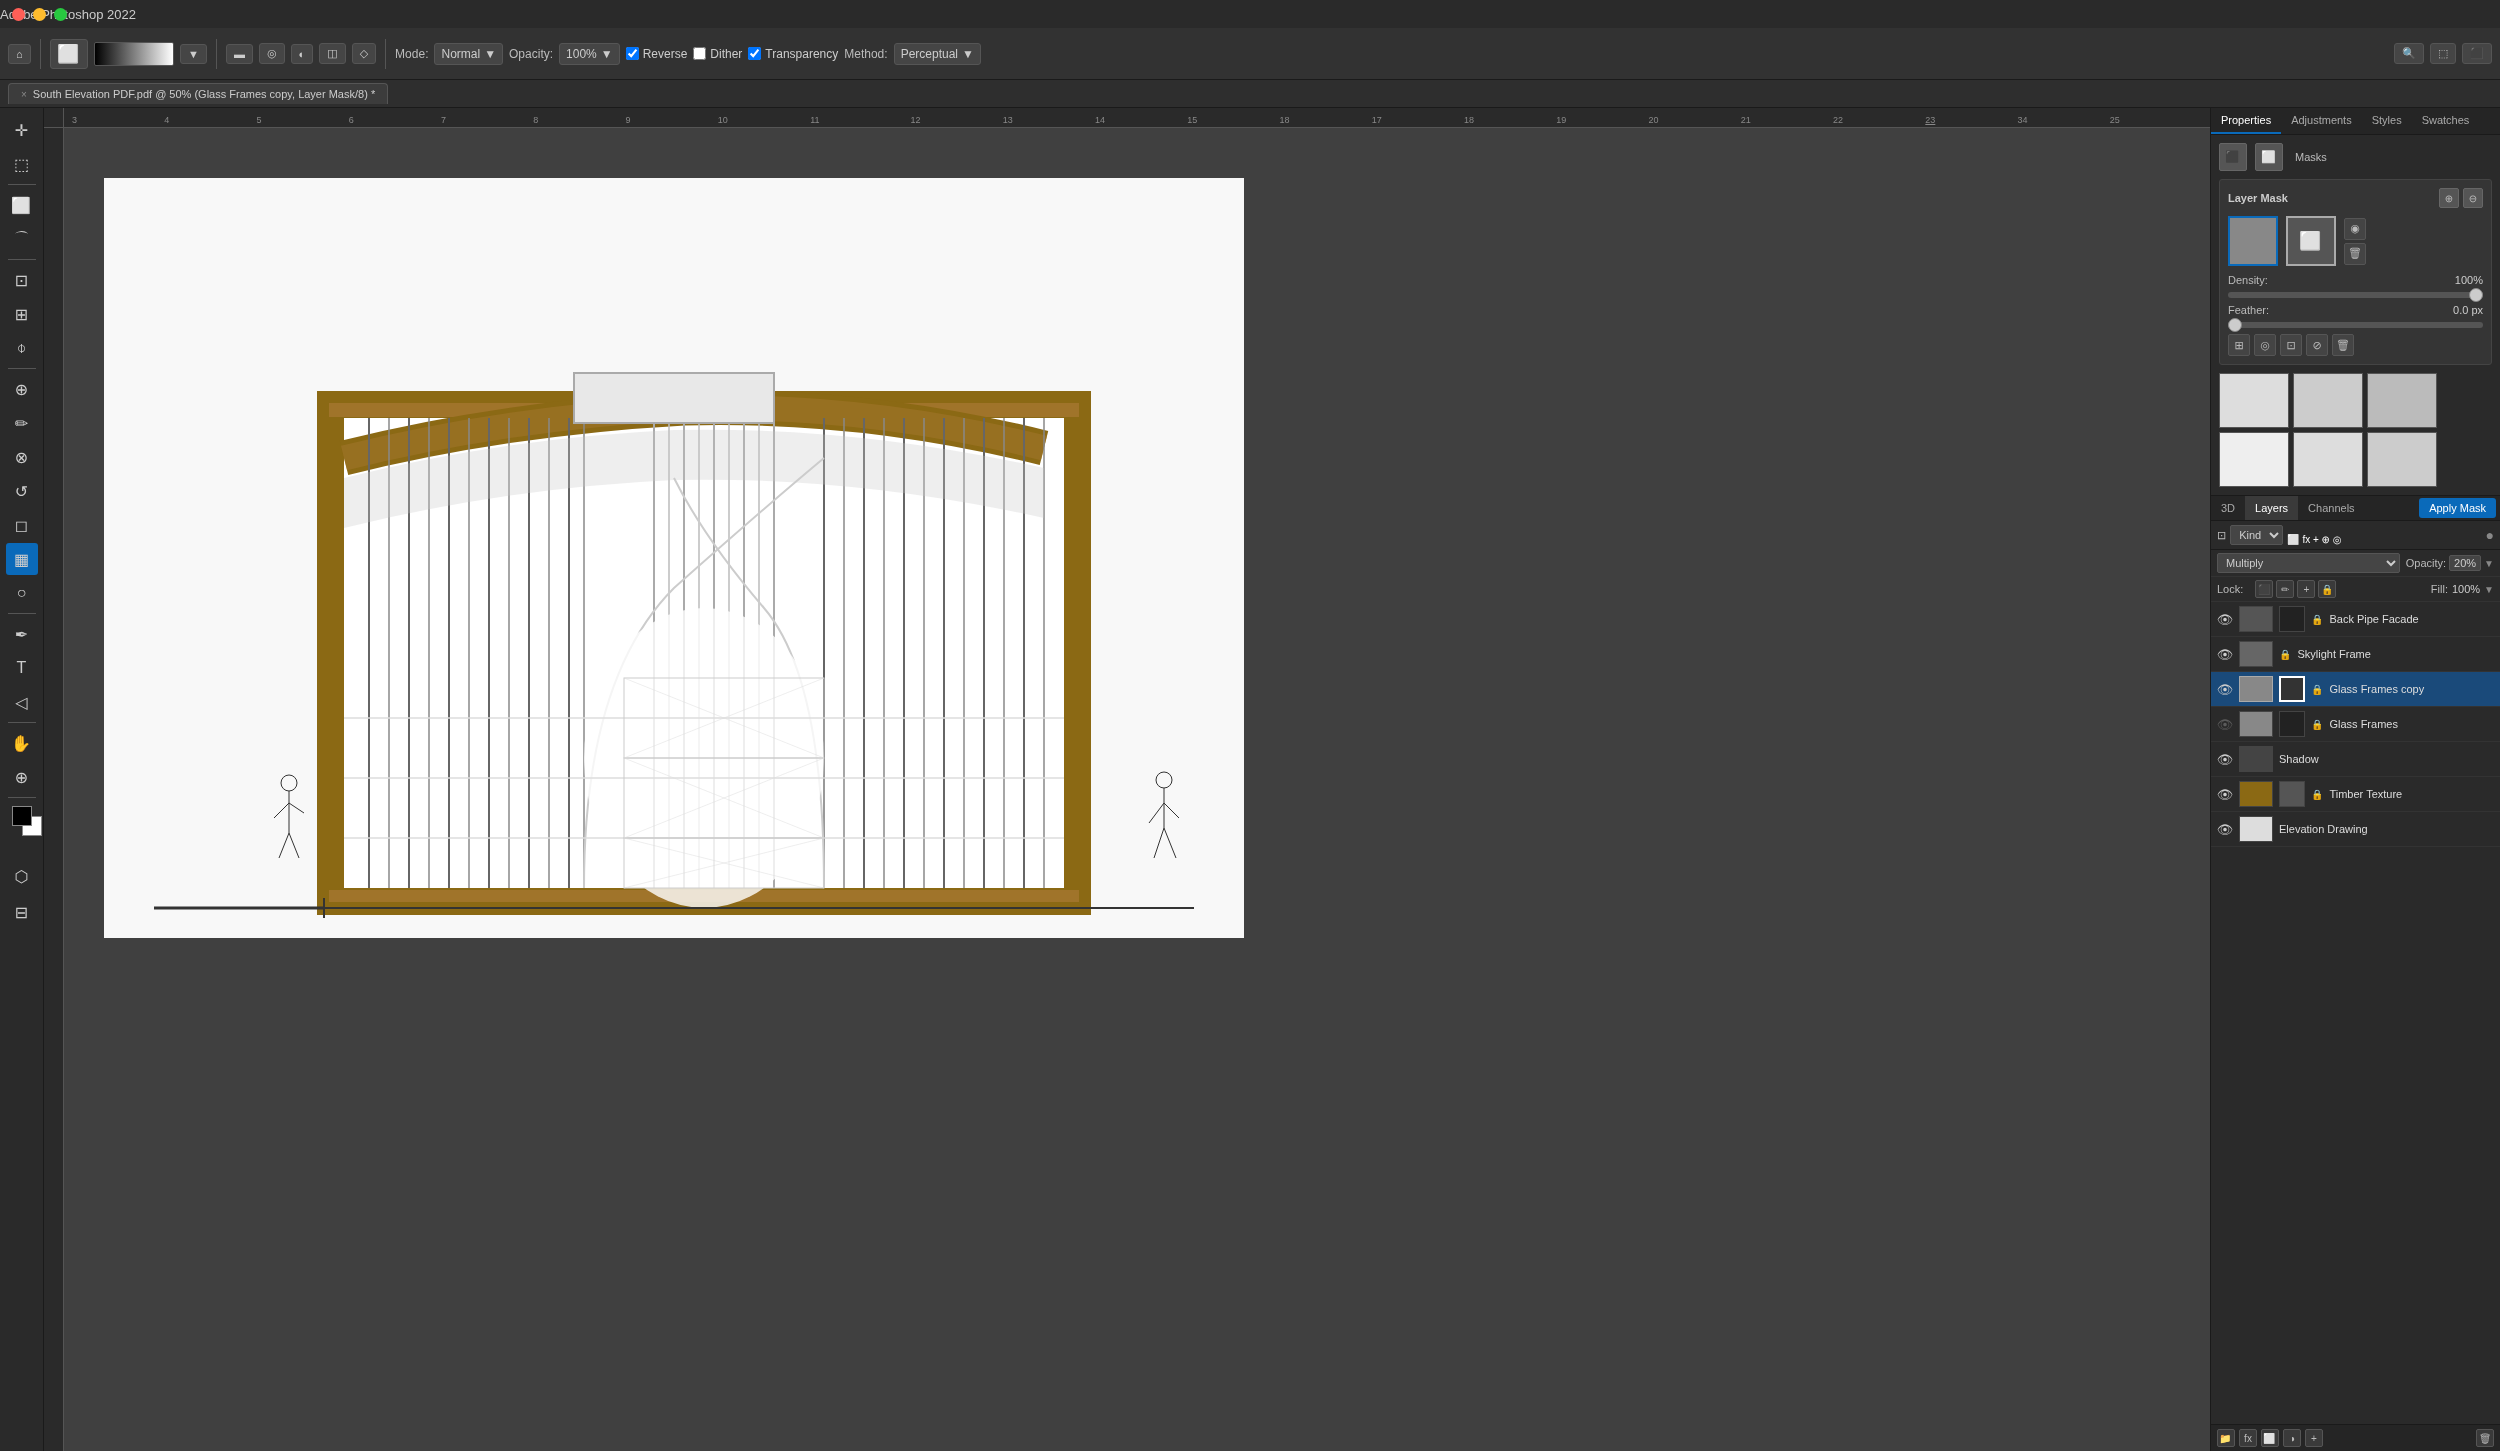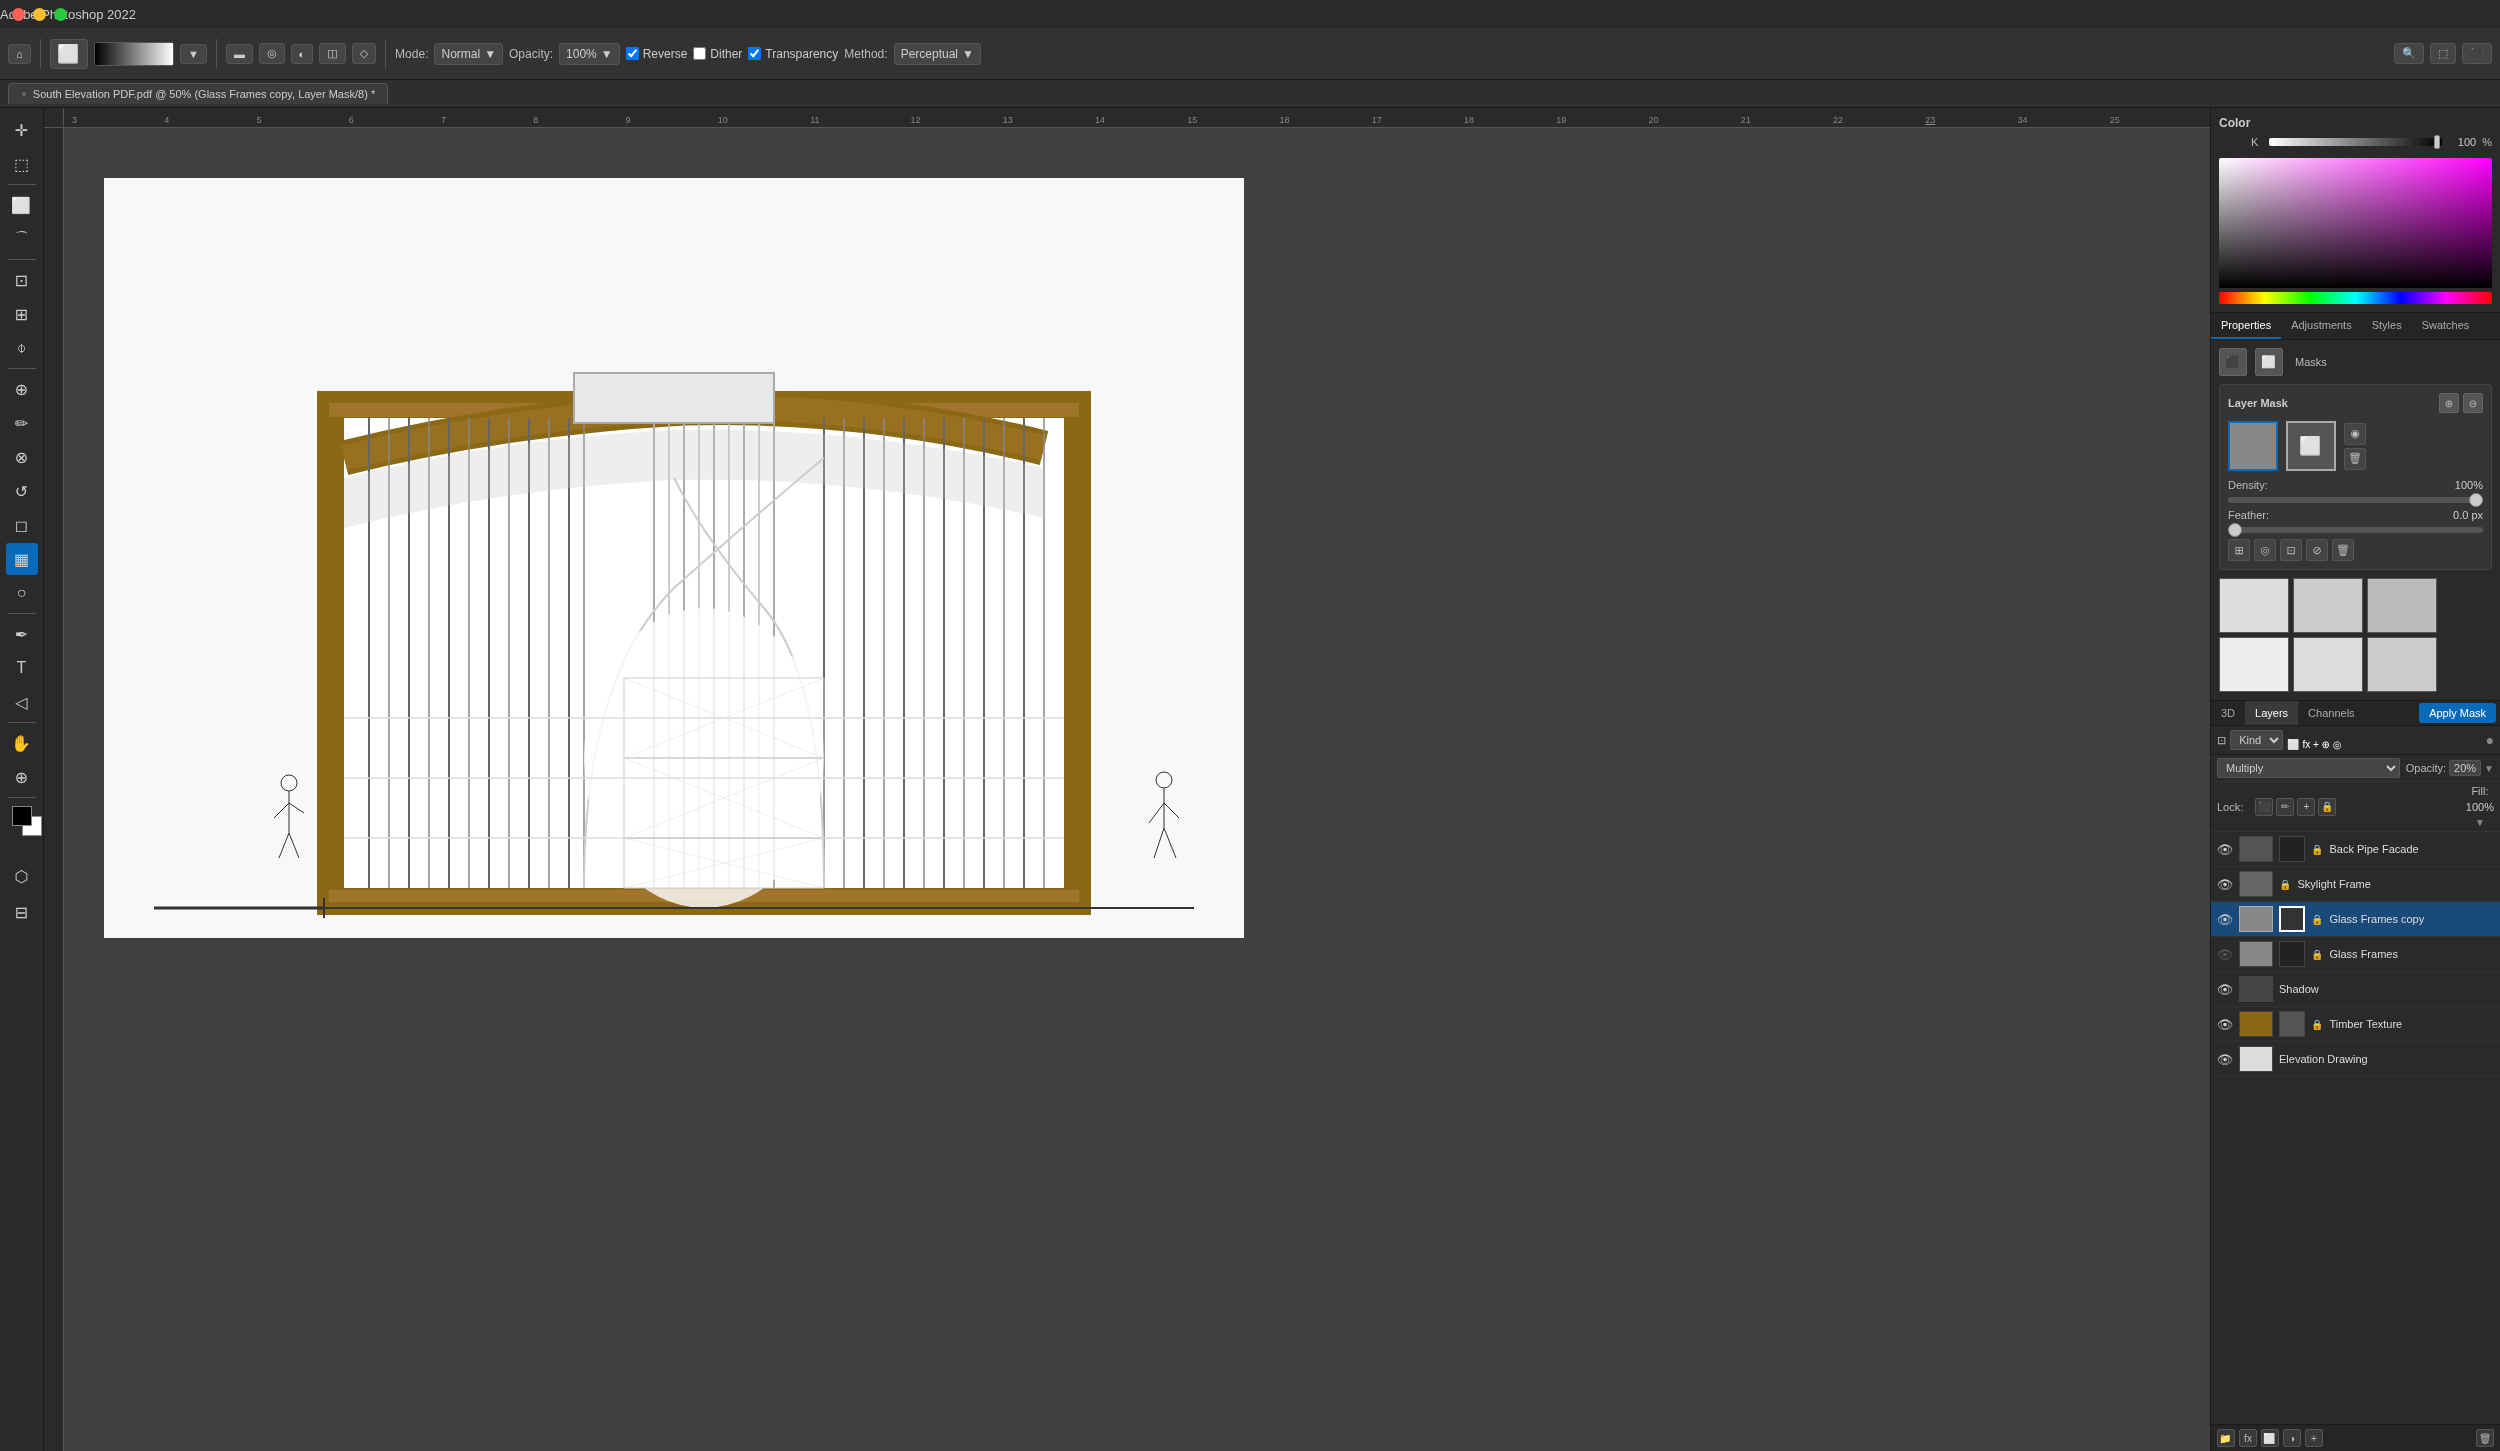--- a/index.html
+++ b/index.html
@@ -487,40 +487,20 @@
           <line x1="50" y1="730" x2="220" y2="730" stroke="#333" stroke-width="3"></line>
           <line x1="220" y1="720" x2="220" y2="740" stroke="#333" stroke-width="2"></line>
         </svg>
       </div>
     </div>
 
   </div>
 
   <div class="right-panels">
 
-    <div class="color-panel">
-      <div class="panel-header">
-        <span class="panel-title">Color</span>
-      </div>
-      <div style="display:flex; gap:8px; align-items:flex-start;">
-
-        <div style="flex:1;">
-          <div class="k-slider-row">
-            <span class="k-label">K</span>
-            <div class="k-slider">
-              <div class="k-slider-thumb"></div>
-            </div>
-            <span class="k-value">100</span>
-            <span class="k-pct">%</span>
-          </div>
-        </div>
-      </div>
-      <div class="color-gradient-box"></div>
-      <div class="hue-slider"></div>
-    </div>
 
     <div class="properties-panel">
       <div class="properties-tabs">
         <div class="prop-tab active">Properties</div>
         <div class="prop-tab">Adjustments</div>
         <div class="prop-tab">Styles</div>
         <div class="prop-tab">Swatches</div>
       </div>
       <div class="masks-section">
         <div class="masks-row">
@@ -613,21 +593,21 @@
       </div>
 
       <div style="display:flex; align-items:center; padding:3px 6px; gap:4px; background:#2a2a2a; border-bottom:1px solid #333;">
         <span class="lock-label">Lock:</span>
         <div class="lock-icons">
           <div class="lock-icon">⬛</div>
           <div class="lock-icon">✏</div>
           <div class="lock-icon">+</div>
           <div class="lock-icon">🔒</div>
         </div>
-        <div class="fill-row" style="margin-left:auto;flex-direction:column;">
+        <div class="fill-row" style="margin-left:auto;">
           <span class="fill-label">Fill:</span>
           <span class="fill-val">100%</span>
           <span style="color:#888;font-size:10px;">▼</span>
         </div>
       </div>
 
       <div class="layer-list">
 
         <div class="layer-row">
           <div class="layer-vis">👁</div>

